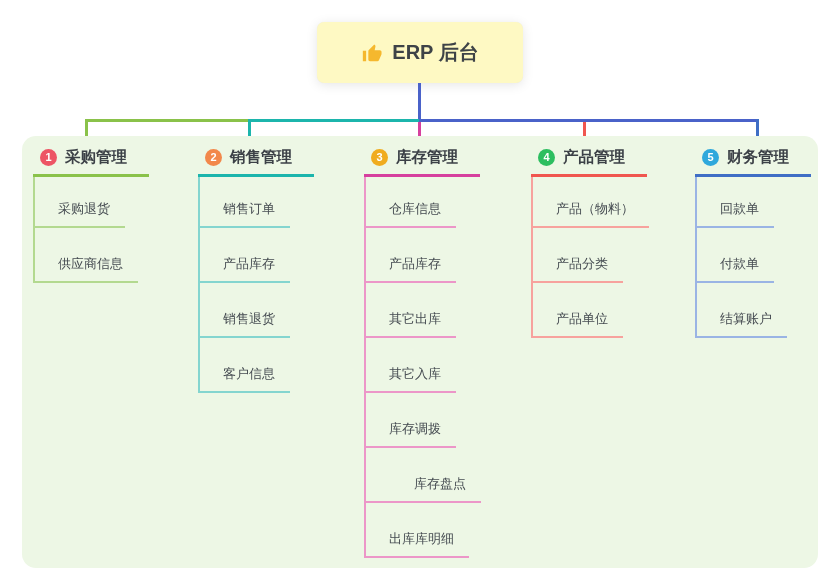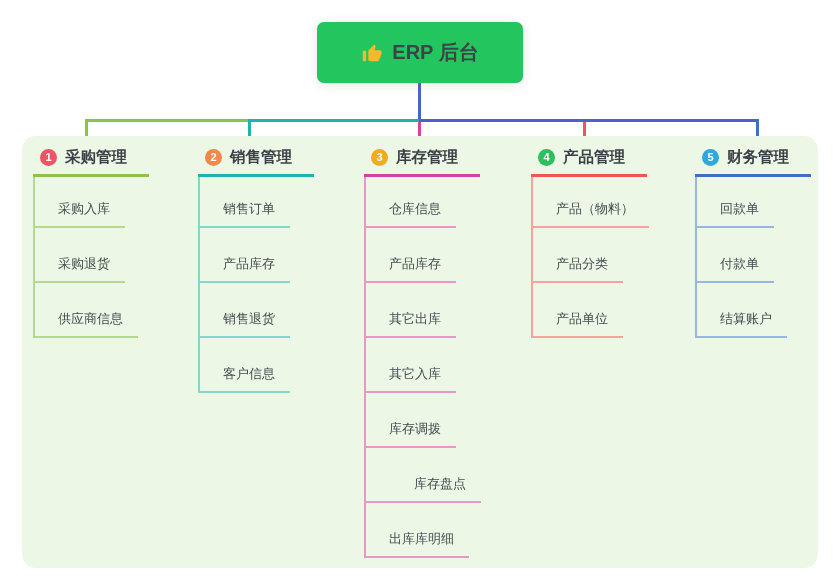--- a/index.html
+++ b/index.html
@@ -8,21 +8,21 @@
     font-family:"Liberation Sans","DejaVu Sans",sans-serif;
     background:#ffffff;
     position:relative;
     overflow:hidden;
   }
   .page { position:absolute; inset:0; }
 
   
   .root-card {
     position:absolute; left:317px; top:22px; width:206px; height:61px;
-    background:#22c55e; border-radius:7px;
+    background:#fef9c3; border-radius:7px;
     box-shadow:0 2px 12px rgba(0,0,0,.10), 0 0 1px rgba(0,0,0,.06);
     display:flex; align-items:center; justify-content:center; gap:9px;
     font-size:20px; font-weight:600; color:#3e4347; cursor:default;
   }
   .root-card svg { width:22px; height:22px; }
 
   
   .line { position:absolute; }
   .root-drop { left:418px; top:83px; width:3px; height:39px; }
   .bus { top:119px; height:3px; }
@@ -95,23 +95,20 @@
 
   <div class="panel" style="background: rgb(237, 247, 229);"></div>
 
   <div id="branches">
       <div class="branch b1">
         <div class="branch-header" style="border-bottom-color: rgb(138, 194, 74);">
           <span class="badge" style="background: rgb(237, 85, 101);">1</span>
           <span>采购管理</span>
         </div>
         <div class="children" style="border-left-color: rgb(179, 217, 143);">
-          <div class="child-row">
-            <span class="child" style="border-bottom-color: rgb(179, 217, 143);">采购入库</span>
-          </div>
           <div class="child-row">
             <span class="child" style="border-bottom-color: rgb(179, 217, 143);">采购退货</span>
           </div>
           <div class="child-row">
             <span class="child" style="border-bottom-color: rgb(179, 217, 143);">供应商信息</span>
           </div>
         </div>
       </div>
       <div class="branch b2">
         <div class="branch-header" style="border-bottom-color: rgb(28, 181, 172);">

